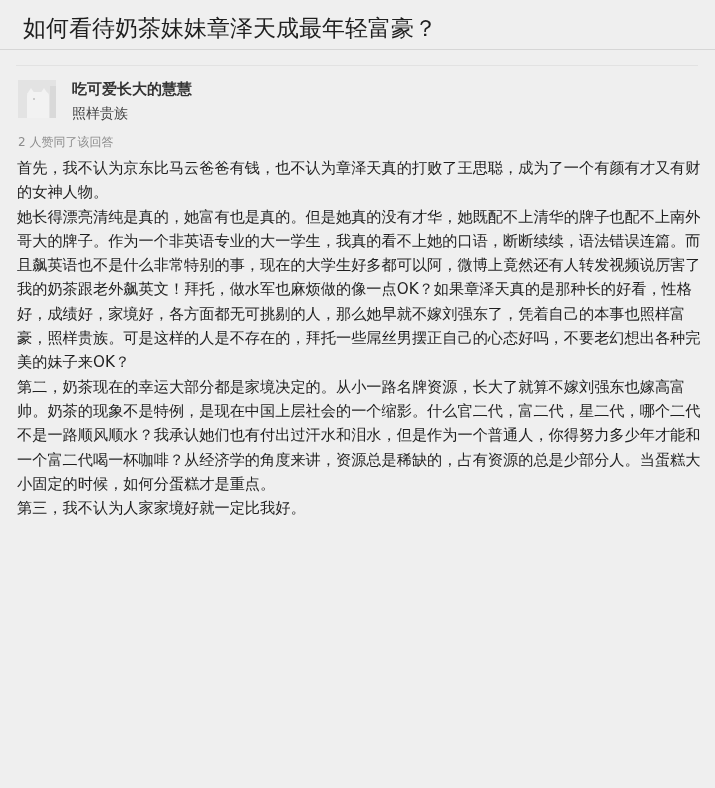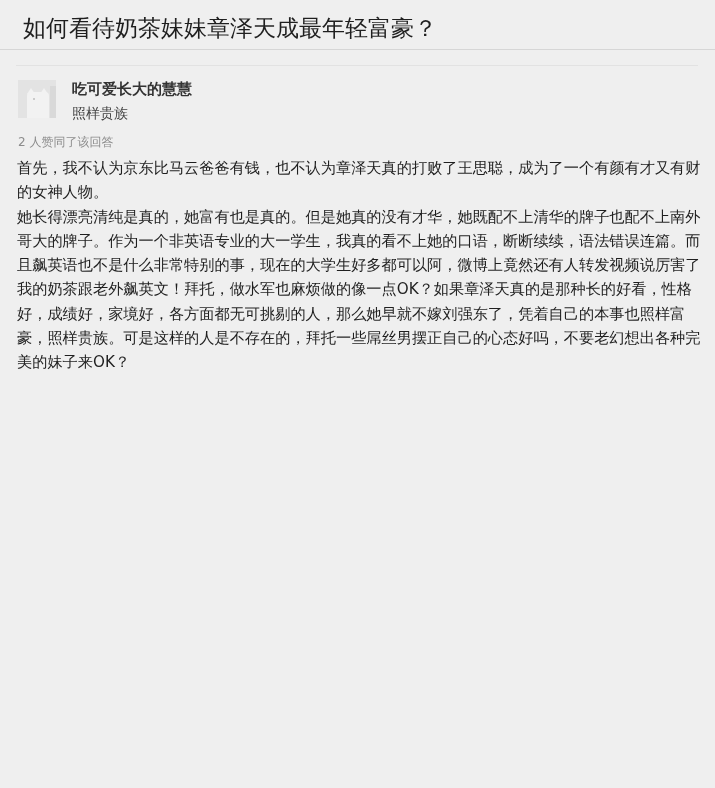--- a/index.html
+++ b/index.html
@@ -160,13 +160,15 @@
     <span class="author-name">吃可爱长大的慧慧</span>
     <span class="author-bio">照样贵族</span>
   </div>
 </div>
 
 <div class="vote-count">2 人赞同了该回答</div>
 
 <div class="answer-body">
   <p>首先，我不认为京东比马云爸爸有钱，也不认为章泽天真的打败了王思聪，成为了一个有颜有才又有财的女神人物。</p>
   <p>她长得漂亮清纯是真的，她富有也是真的。但是她真的没有才华，她既配不上清华的牌子也配不上南外哥大的牌子。作为一个非英语专业的大一学生，我真的看不上她的口语，断断续续，语法错误连篇。而且飙英语也不是什么非常特别的事，现在的大学生好多都可以阿，微博上竟然还有人转发视频说厉害了我的奶茶跟老外飙英文！拜托，做水军也麻烦做的像一点OK？如果章泽天真的是那种长的好看，性格好，成绩好，家境好，各方面都无可挑剔的人，那么她早就不嫁刘强东了，凭着自己的本事也照样富豪，照样贵族。可是这样的人是不存在的，拜托一些屌丝男摆正自己的心态好吗，不要老幻想出各种完美的妹子来OK？</p>
+  <p>第二，奶茶现在的幸运大部分都是家境决定的。从小一路名牌资源，长大了就算不嫁刘强东也嫁高富帅。奶茶的现象不是特例，是现在中国上层社会的一个缩影。什么官二代，富二代，星二代，哪个二代不是一路顺风顺水？我承认她们也有付出过汗水和泪水，但是作为一个普通人，你得努力多少年才能和一个富二代喝一杯咖啡？从经济学的角度来讲，资源总是稀缺的，占有资源的总是少部分人。当蛋糕大小固定的时候，如何分蛋糕才是重点。</p>
+  <p>第三，我不认为人家家境好就一定比我好。</p>
 </div>
 
 </body></html>

